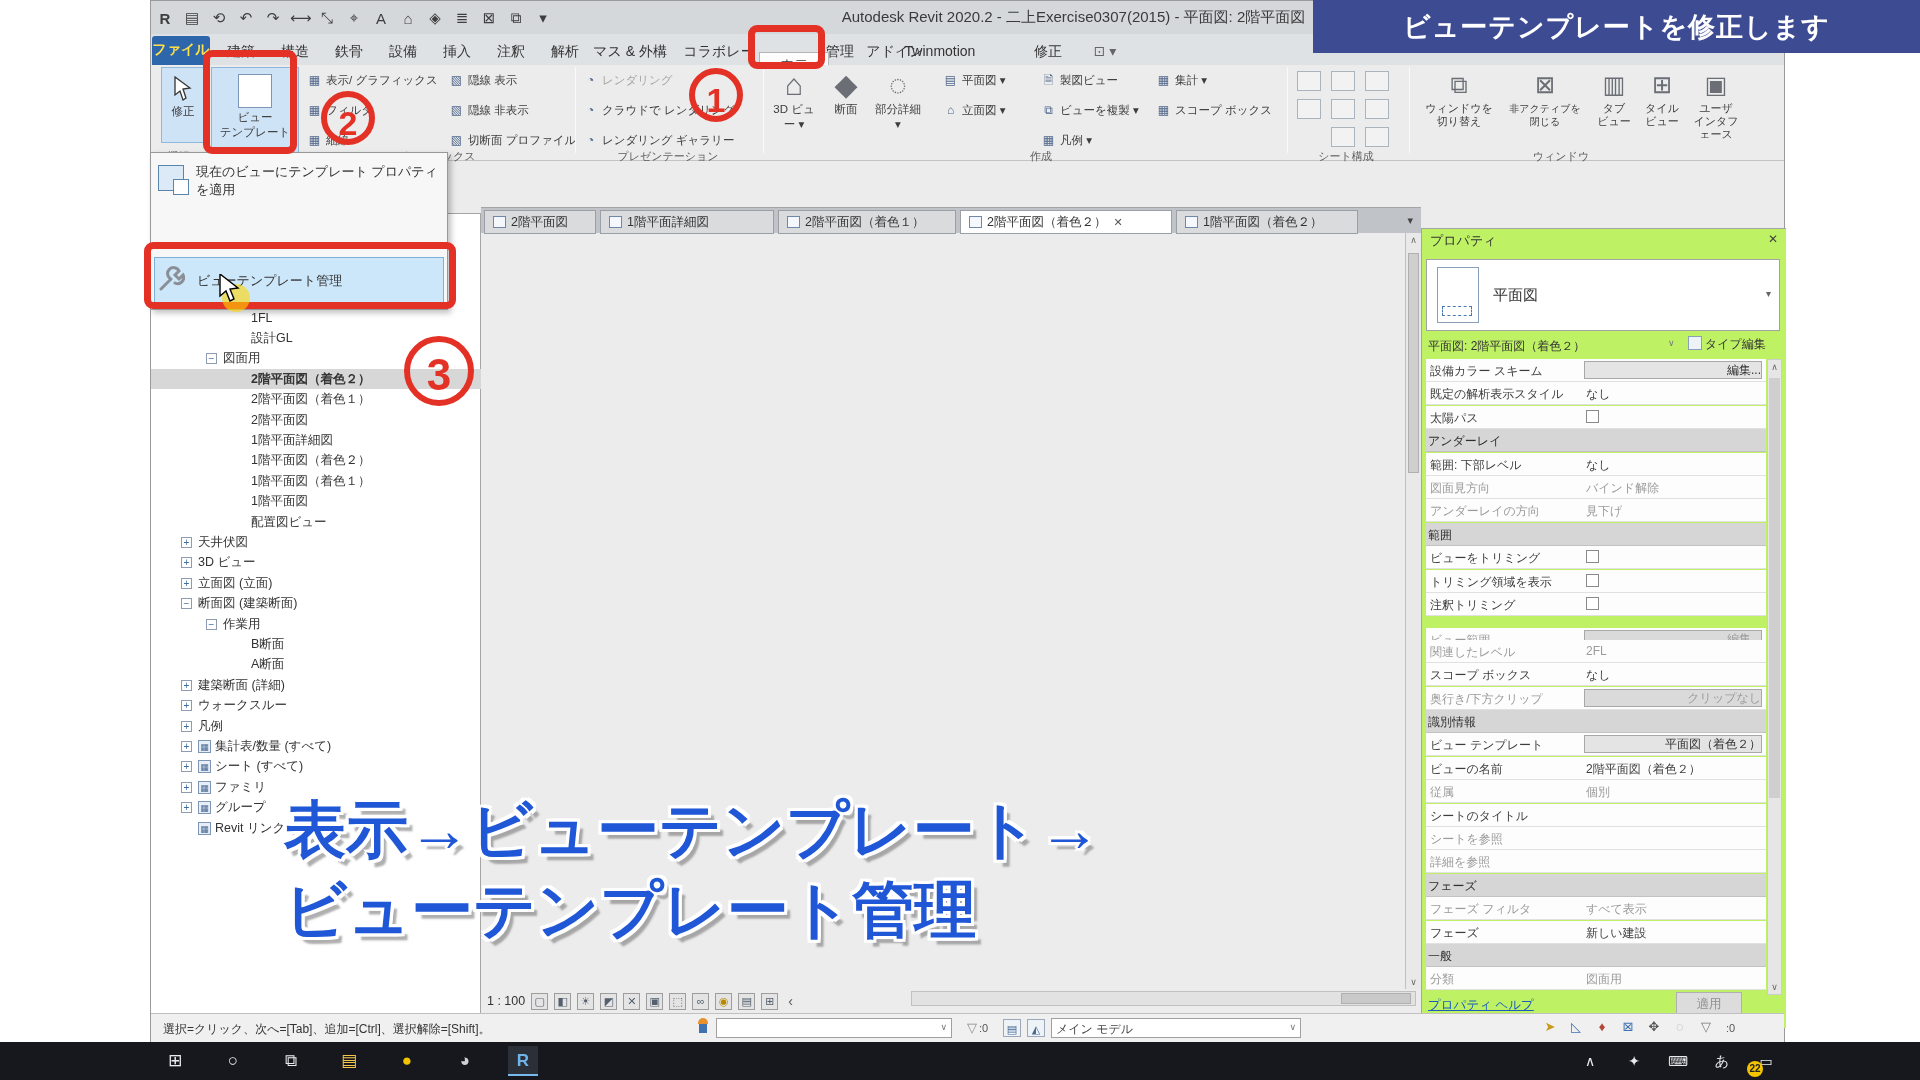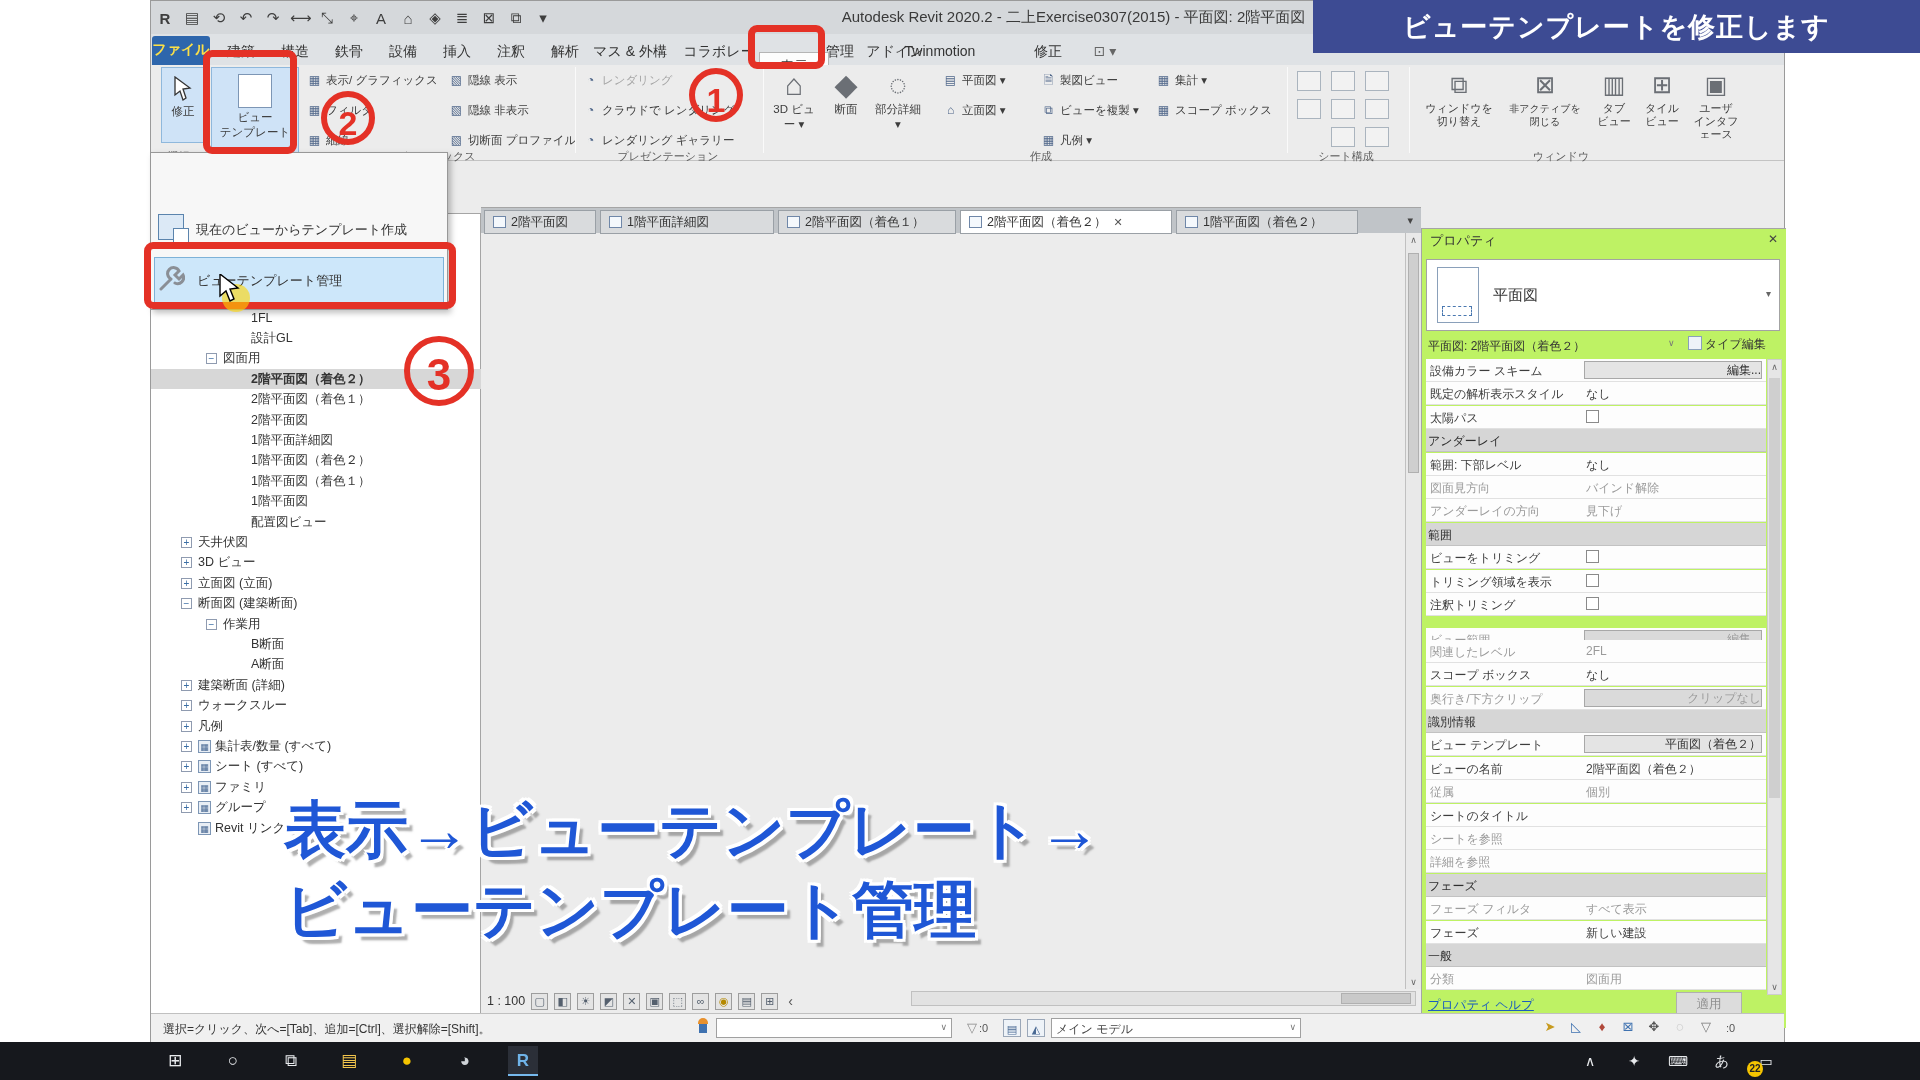--- a/index.html
+++ b/index.html
@@ -556,25 +556,25 @@
         <div class="sico" style="left: 78px; top: 0px; color: rgb(63, 114, 176);">⊠</div>
         <div class="sico" style="left: 104px; top: 0px; color: rgb(85, 85, 85);">✥</div>
         <div class="sico" style="left: 130px; top: 0px; color: rgb(170, 170, 170);">◌</div>
         <div class="sico" style="left: 156px; top: 0px; color: rgb(119, 119, 119);">▽</div>
         <div style="position: absolute; left: 185px; top: 4px; font-size: 11px; color: rgb(85, 85, 85);">:0</div>
       </div>
   </div>
 </div>
 
 <div class="menu" id="vtMenu">
-    <div class="menu-item" style="top: 55px; height: 44px;">
+    <div class="menu-item" style="top: 6px; height: 44px;">
       <div class="ic">
         <div class="doc-ic"></div>
       </div>
-      <div>現在のビューからテンプレート作成</div>
+      <div>現在のビューにテンプレート プロパティを適用</div>
     </div>
     <div class="menu-item hl" style="top: 104px; height: 48px;">
       <div class="ic"><svg width="30" height="30">
           <path d="M6 24 L16 14 M16 14 a6 6 0 1 1 8 -8 l-4 4 4 4 4 -4 a6 6 0 0 1 -8 8" fill="none" stroke="#8a8f96" stroke-width="3" stroke-linecap="round"></path>
         </svg></div>
       <div>ビューテンプレート管理</div>
     </div>
   </div>
 
 <div class="redbox" style="left:203px; top:50px; width:94px; height:104px;"></div>

